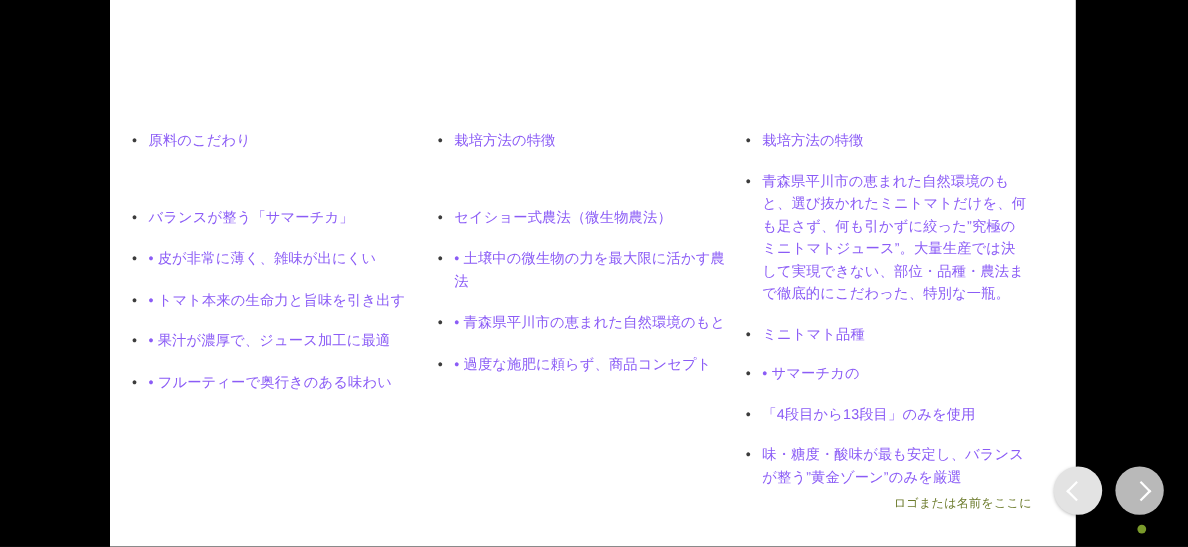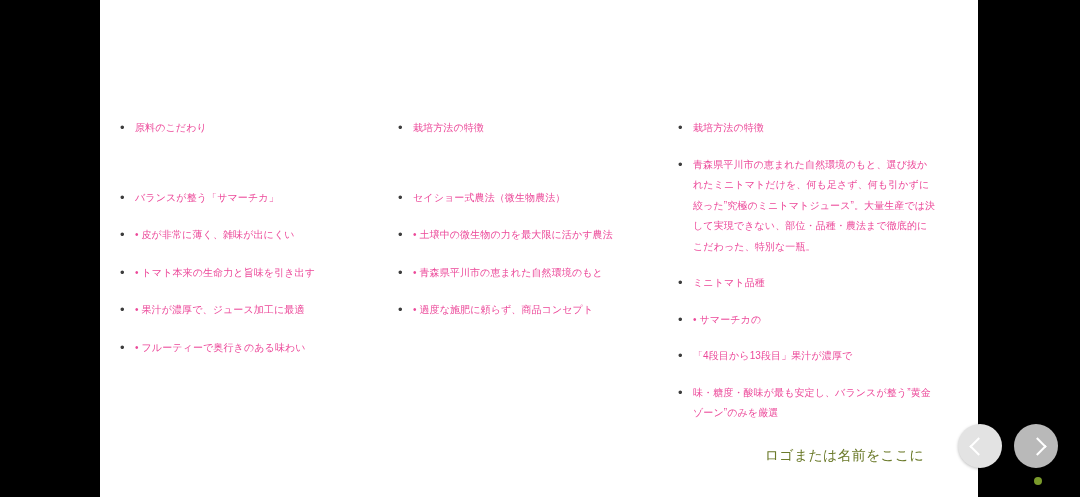--- a/index.html
+++ b/index.html
@@ -62,34 +62,34 @@
   .bullet-mark {
     flex: 0 0 auto;
     width: 15px;
     color: #3c3c3c;
     font-size: 13px;
     line-height: 20px;
     text-align: left;
   }
   .bullet-text {
     flex: 1 1 auto;
-    color: #ec4899;
-    font-size: 10px;
+    color: #8b5cf6;
+    font-size: 13px;
     line-height: 20.5px;
     letter-spacing: 0.1px;
     word-break: break-word;
   }
   .spacer-row { height: 32px; }
 
   
   #footer-note {
     position: absolute;
-    right: 42px;
+    right: 28px;
     bottom: 24px;
-    font-size: 14px;
+    font-size: 11px;
     color: #6b7a2a;
     letter-spacing: 0.2px;
     white-space: nowrap;
   }
 
   
   .nav-btn {
     position: absolute;
     border-radius: 50%;
     background: #d9d9d9;
@@ -200,21 +200,21 @@
           <div class="bullet-row tight">
             <span class="bullet-mark">•</span>
             <span class="bullet-text">ミニトマト品種</span>
           </div>
           <div class="bullet-row tight">
             <span class="bullet-mark">•</span>
             <span class="bullet-text">• サマーチカの</span>
           </div>
           <div class="bullet-row tight">
             <span class="bullet-mark">•</span>
-            <span class="bullet-text">「4段目から13段目」果汁が濃厚で</span>
+            <span class="bullet-text">「4段目から13段目」のみを使用</span>
           </div>
           <div class="bullet-row tight">
             <span class="bullet-mark">•</span>
             <span class="bullet-text"> 味・糖度・酸味が最も安定し、バランスが整う”黄金ゾーン”のみを厳選</span>
           </div>
         </div>
 
       </div>
 
       <div id="footer-note">ロゴまたは名前をここに</div>

